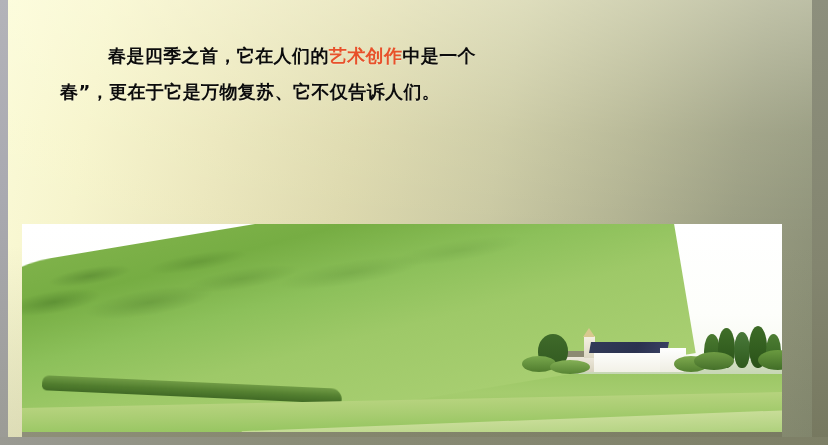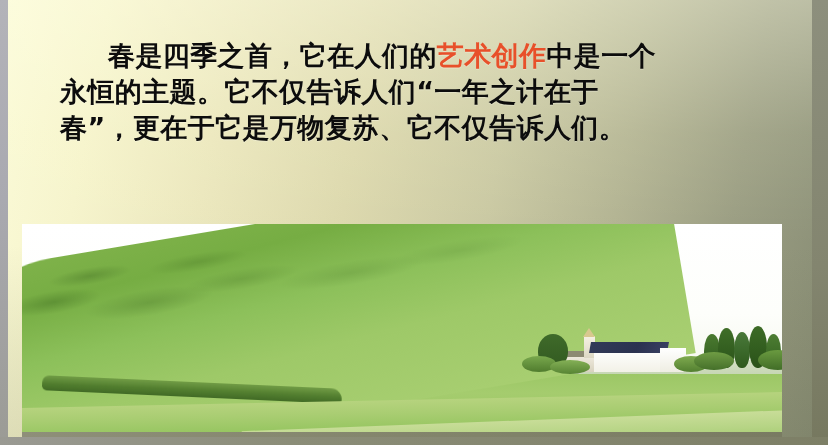--- a/index.html
+++ b/index.html
@@ -61,21 +61,21 @@
 
   
   .text-block {
     position: absolute;
     left: 60px;
     top: 38px;
     width: 720px;
     z-index: 4;
   }
   .para-line {
-    font-size: 27px;
+    font-size: 18px;
     line-height: 36px;
     font-weight: bold;
     color: #0c0c0c;
     letter-spacing: 0.4px;
     white-space: nowrap;
     text-shadow: 0 1px 0 rgba(255,255,255,0.25);
   }
   .para-line .indent { display: inline-block; width: 48px; }
   .hl { color: #e8502a; }
 
@@ -201,21 +201,20 @@
 
 <div class="slide">
 
   <div class="bg-base"></div>
   <div class="bg-vshade"></div>
 
   <div class="text-block">
     <div class="para-line">
       <span class="indent"></span><span>春是四季之首，它在人们的</span><span class="hl">艺术创作</span><span>中是一个</span>
     </div>
-    <div class="para-line">永恒的主题。它不仅告诉人们“一年之计在于</div>
     <div class="para-line">春”，更在于它是万物复苏、它不仅告诉人们。</div>
   </div>
 
   <div class="picture">
     <div class="sky"></div>
     <div class="ridge-far"></div>
 
     <div class="field-mid"></div>
 
     <div class="hill-main">

